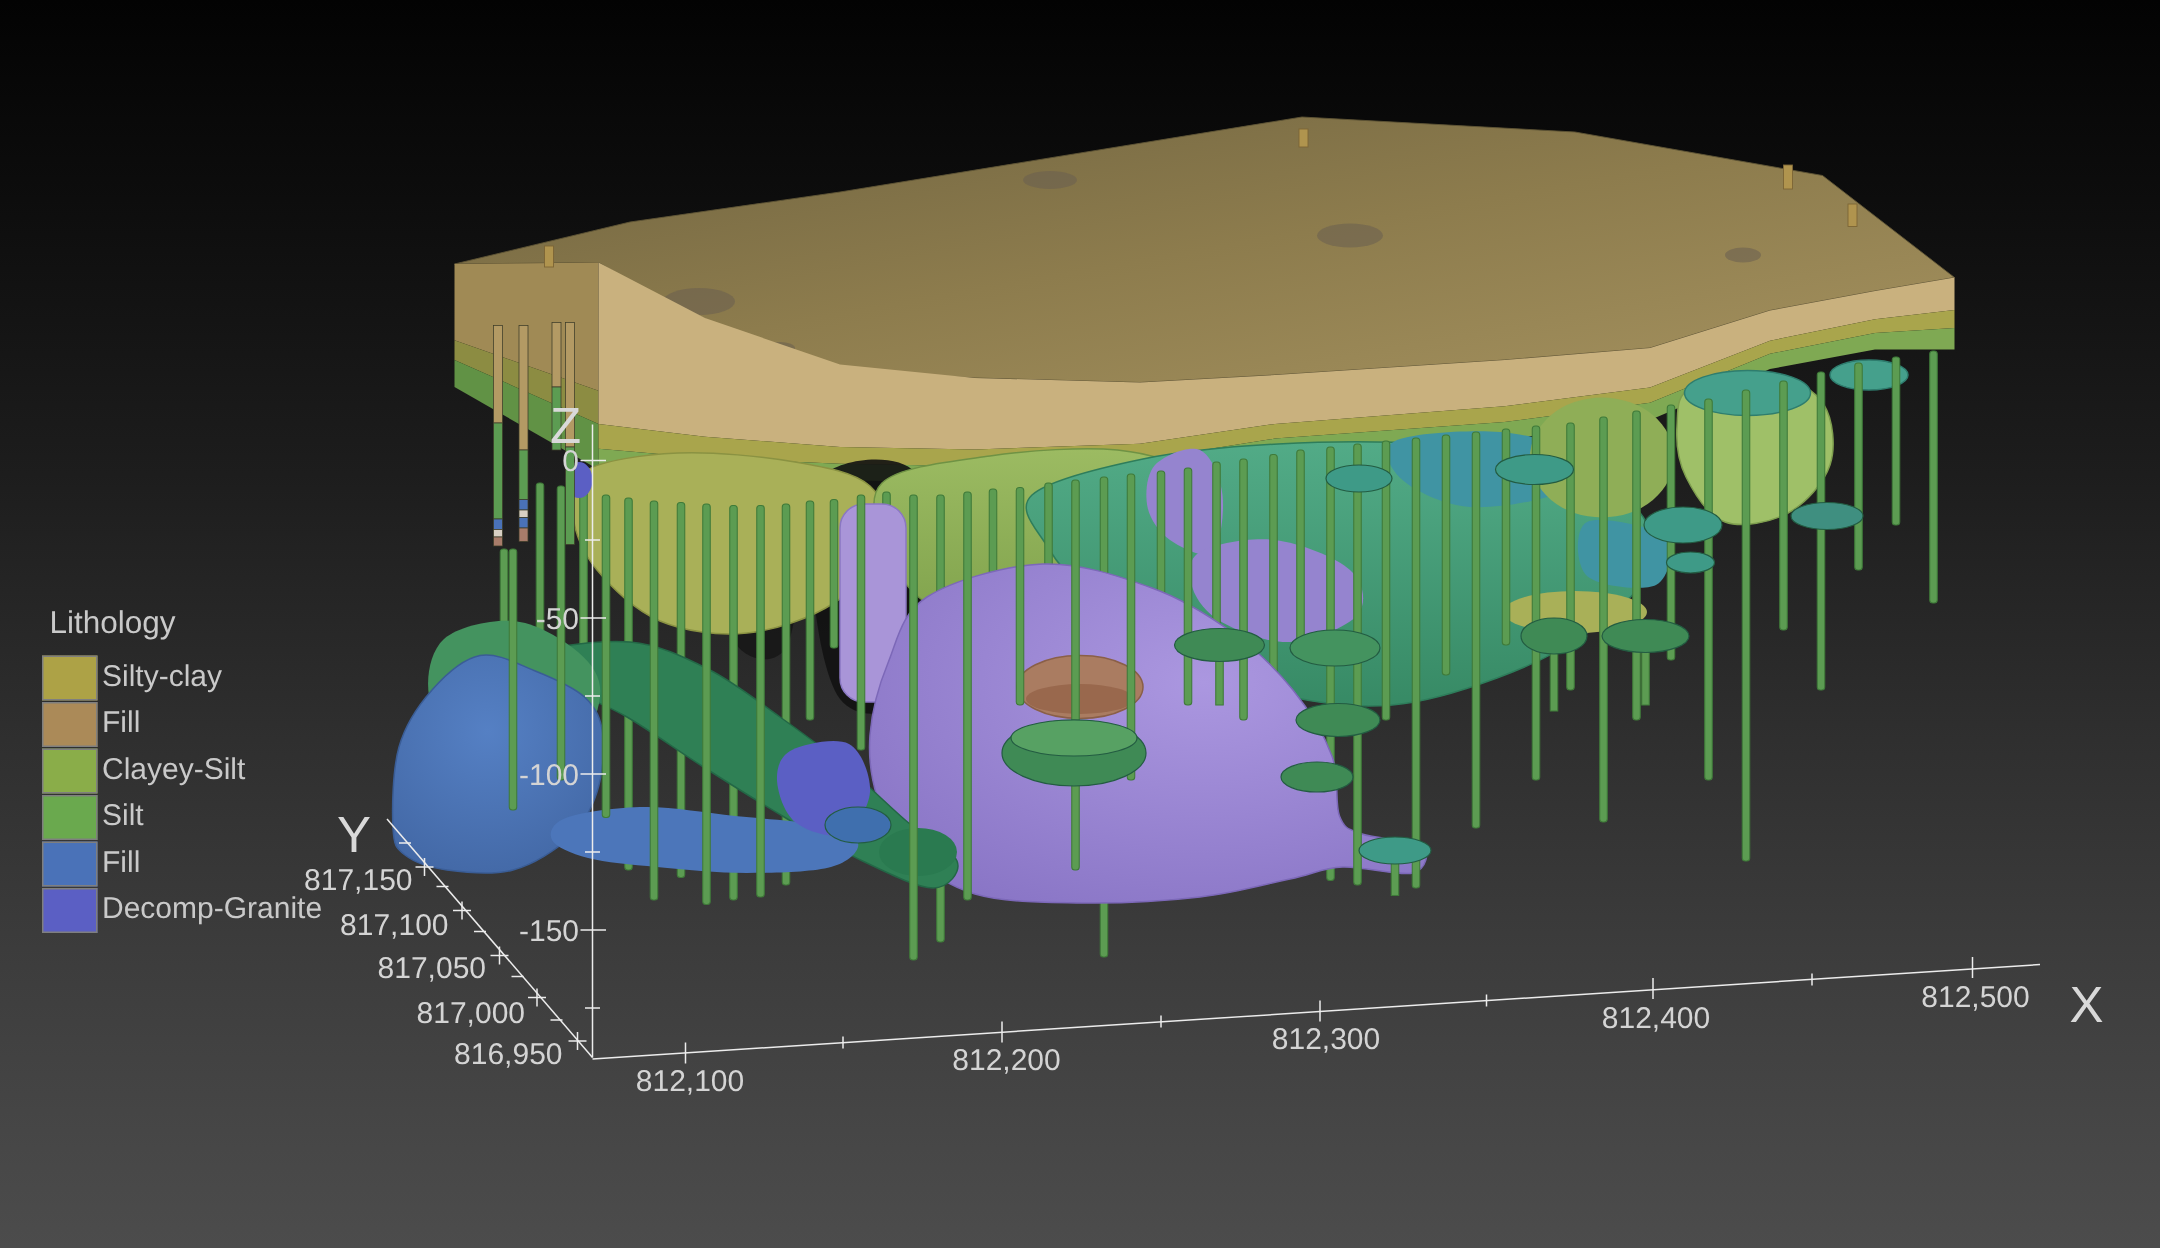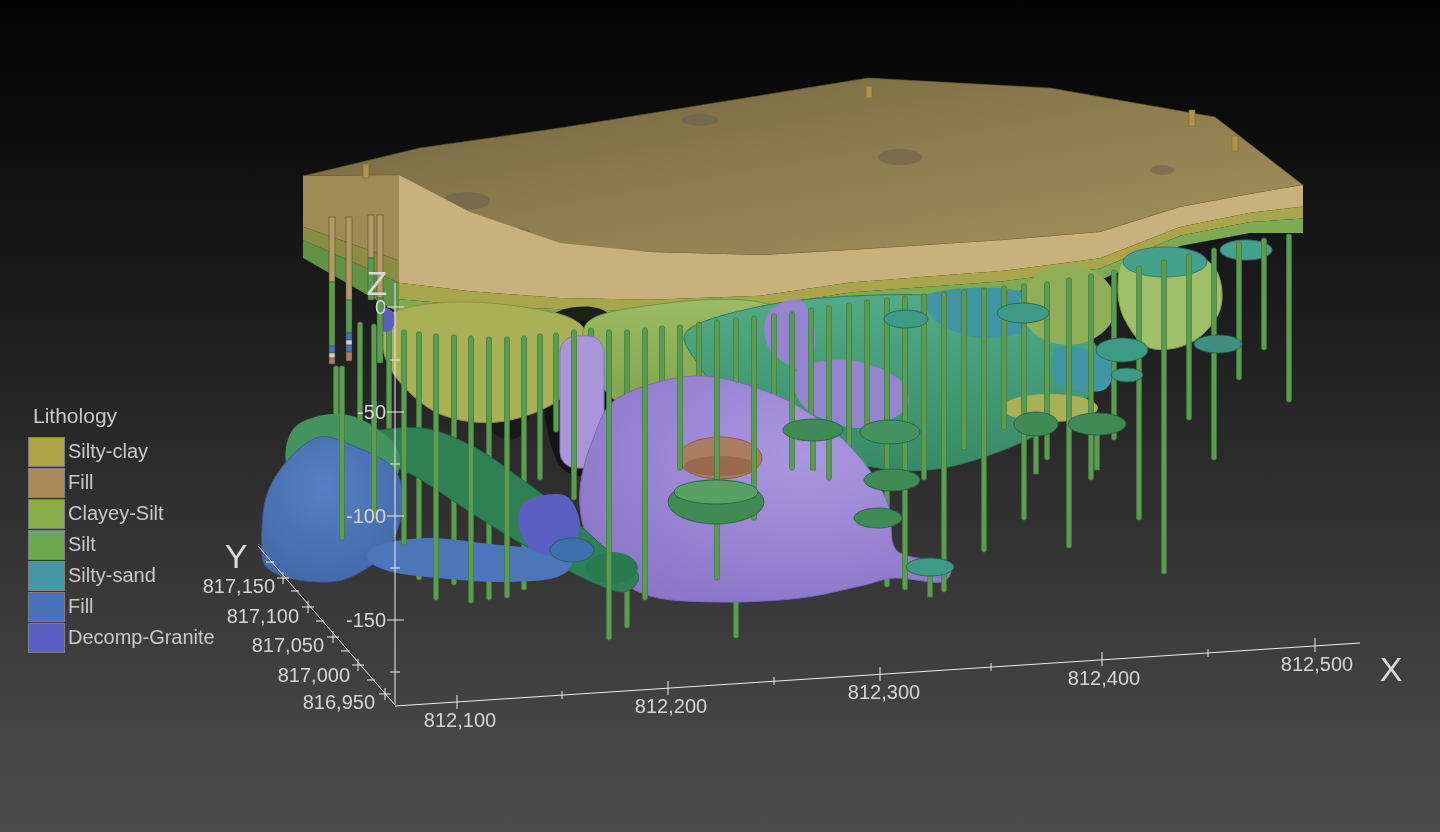--- a/index.html
+++ b/index.html
@@ -262,24 +262,20 @@
       </div>
     <div class="lrow">
         <span class="sw" style="background: rgb(138, 173, 73);"></span>
         <span class="ll">Clayey-Silt</span>
       </div>
     <div class="lrow">
         <span class="sw" style="background: rgb(106, 169, 78);"></span>
         <span class="ll">Silt</span>
       </div>
     <div class="lrow">
-        <span class="sw" style="background: rgb(69, 151, 165);"></span>
-        <span class="ll">Silty-sand</span>
-      </div>
-    <div class="lrow">
         <span class="sw" style="background: rgb(74, 114, 184);"></span>
         <span class="ll">Fill</span>
       </div>
     <div class="lrow">
         <span class="sw" style="background: rgb(91, 95, 196);"></span>
         <span class="ll">Decomp-Granite</span>
       </div>
   </div>
 </div>
 

